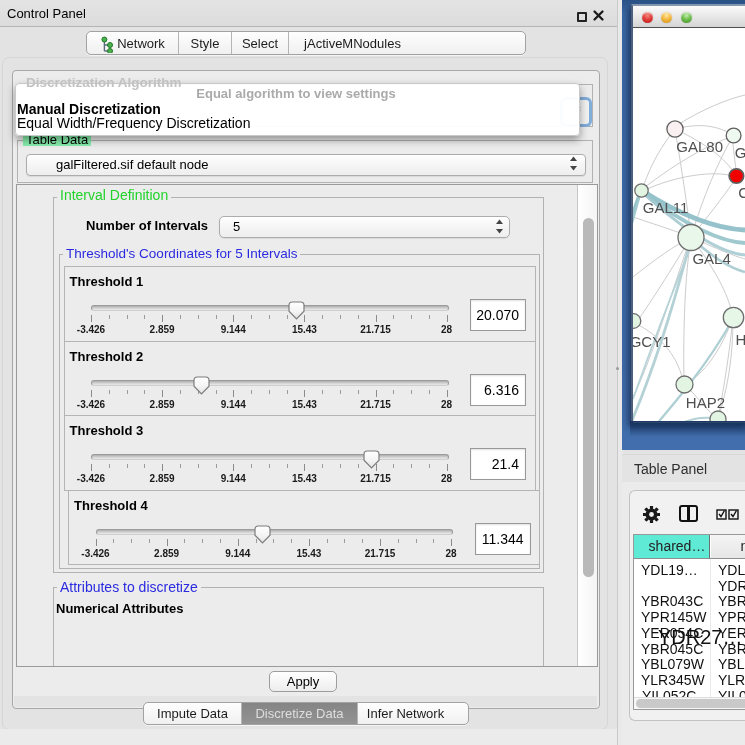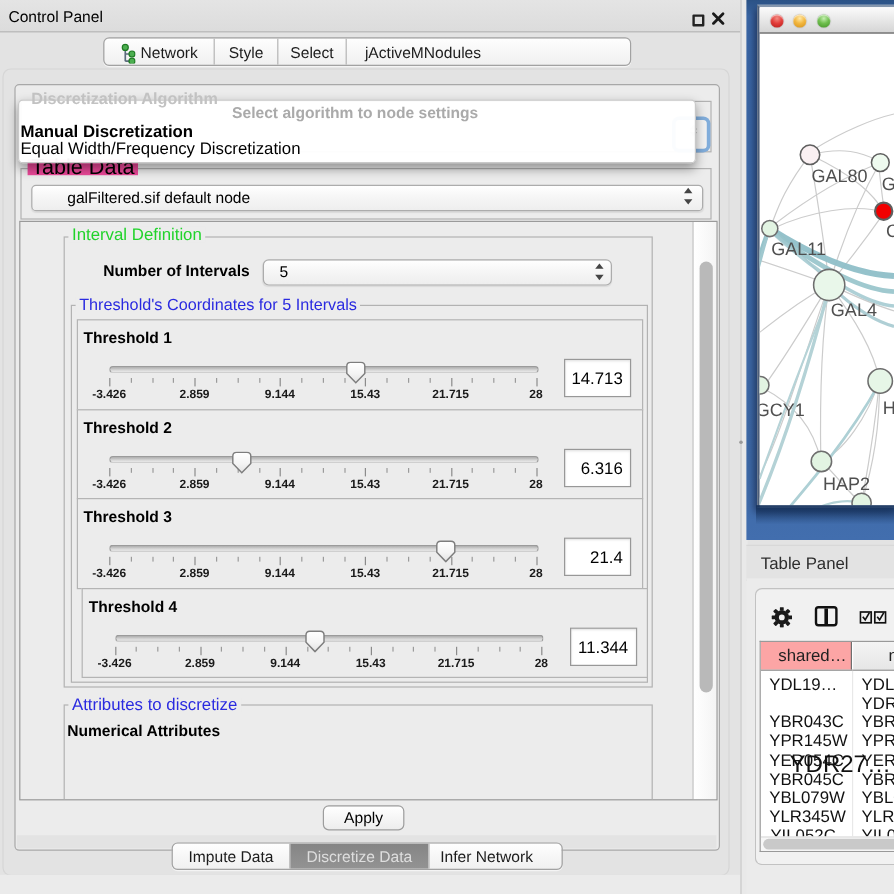--- a/index.html
+++ b/index.html
@@ -1,19 +1,19 @@
 <!DOCTYPE html>
 <html><head><meta charset="utf-8">
 <style>
 html,body{margin:0;padding:0;}
 body{width:745px;height:745px;position:relative;overflow:hidden;
  font-family:"Liberation Sans",sans-serif;background:#e3e3e3;}
 .abs{position:absolute;}
 .grp{position:absolute;border:1px solid #b2b2b2;}
-.gtitle{position:absolute;font-size:18px;line-height:13px;background:#ec4899;padding:0 3px;white-space:nowrap;}
+.gtitle{position:absolute;font-size:13px;line-height:13px;background:#86efac;padding:0 3px;white-space:nowrap;}
 .combo{position:absolute;border:1px solid #acacac;border-radius:4px;
  background:linear-gradient(#ffffff,#f6f6f6 45%,#eeeeee);box-shadow:0 1px 1px rgba(0,0,0,0.08);}
 .seg{position:absolute;display:flex;border:1px solid #a2a2a2;border-radius:5px;
  background:linear-gradient(#fefefe,#f0f0f0);overflow:hidden;box-shadow:0 1px 0 rgba(255,255,255,.6);}
 .seg div{font-size:13px;color:#1c1c1c;text-align:center;border-right:1px solid #b5b5b5;
  display:flex;align-items:center;justify-content:center;}
 .seg div:last-child{border-right:none;}
 .seg .on{background:linear-gradient(#858585,#939393);color:#dedede;}
 .tbox{position:absolute;border:1px solid #b4b4b4;background:#ececec;}
 .tlabel{position:absolute;font-weight:bold;font-size:13px;line-height:13px;color:#000000;}
@@ -120,21 +120,21 @@
 <svg class="thumb" style="left:223.3px;top:34px;" width="17" height="19" viewBox="0 0 17 19">
       <defs>
         <linearGradient id="g2318" x1="0" y1="0" x2="0" y2="1">
           <stop offset="0" stop-color="#ffffff"></stop>
           <stop offset=".55" stop-color="#f4f4f4"></stop>
           <stop offset="1" stop-color="#e2e2e2"></stop>
         </linearGradient>
       </defs>
       <path d="M1 4.2 Q1 1 4.2 1 H12.8 Q16 1 16 4.2 V10.2 L8.5 18 L1 10.2 Z" fill="url(#g2318)" stroke="#7d7d7d" stroke-width="1.2"></path>
     </svg>
-<div class="tfield" style="left:405.5px;top:32px;">14.713</div>
+<div class="tfield" style="left:405.5px;top:32px;">20.070</div>
 </div>
 <div class="tbox" style="left:63.5px;top:340.5px;width:470.0px;height:73.5px;">
 <div class="tlabel" style="left:5px;top:8px;">Threshold 2</div>
 <div class="track" style="left:26.5px;top:38px;width:355.6px;"></div>
 <div class="majt" style="left:26.5px;top:48px;"></div>
 <div class="mint" style="left:44.3px;top:48px;"></div>
 <div class="mint" style="left:62.1px;top:48px;"></div>
 <div class="mint" style="left:79.8px;top:48px;"></div>
 <div class="majt" style="left:97.6px;top:48px;"></div>
 <div class="mint" style="left:115.4px;top:48px;"></div>
@@ -266,21 +266,21 @@
 
 <div class="seg" style="left:143px;top:702px;width:324px;height:21px;">
   <div style="width:97px;">Impute Data</div>
   <div class="on" style="width:115px;">Discretize Data</div>
   <div style="width:95px;">Infer Network</div>
 </div>
 
 <div class="abs" style="left:0;top:729px;width:617px;height:16px;background:#ebebeb;"></div>
 
 <div class="abs" style="left:14.5px;top:82.5px;width:563px;height:51px;background:rgba(255,255,255,.96);border:1px solid #c9c9c9;border-radius:4px;box-shadow:0 4px 9px rgba(0,0,0,.38);"></div>
-<div class="abs" style="left:14.5px;top:85.5px;width:563px;text-align:center;font-size:13px;font-weight:bold;color:#aaaaaa;">Select algorithm to node settings</div>
+<div class="abs" style="left:14.5px;top:85.5px;width:563px;text-align:center;font-size:13px;font-weight:bold;color:#aaaaaa;">Equal algorithm to view settings</div>
 <div class="abs" style="left:17px;top:100.5px;font-size:14px;font-weight:bold;color:#000;">Manual Discretization</div>
 <div class="abs" style="left:17px;top:115px;font-size:14px;color:#000;">Equal Width/Frequency Discretization</div>
 <div class="abs" style="left:26px;top:75px;font-size:13.5px;font-weight:bold;color:#c2c2c2;">Discretization Algorithm</div>
 
 <div class="abs" style="left:617px;top:0;width:5px;height:745px;background:#e9e9e9;border-left:1px solid #c9c9c9;"></div>
 <div class="abs" style="left:615.5px;top:367px;width:3px;height:3px;border-radius:50%;background:#9a9a9a;"></div>
 
 <div class="abs" style="left:622px;top:0;width:123px;height:450px;background:linear-gradient(#2b5285 0%,#3a66a5 3%,#3e6aa8 88%,#426eae 100%);"></div>
 
 <div class="abs" style="left:631px;top:4px;width:114px;height:417px;background:#fff;border-left:2.5px solid #4e5f79;border-top:2px solid #8496ad;box-shadow:-3px 4px 6px rgba(0,0,20,.45);"></div>
@@ -367,21 +367,21 @@
 <div class="abs" style="left:687.3px;top:507px;width:2.6px;height:13.8px;background:#111;"></div>
 <svg class="abs" style="left:716px;top:509px;" width="23" height="11" viewBox="0 0 23 11">
  <g fill="none" stroke="#111" stroke-width="1.4">
       <rect x="1" y="1" width="9" height="9"></rect>
       <rect x="13" y="1" width="9" height="9"></rect>
       <path d="M3 5 L5 7.5 L8.5 1.5 M15 5 L17 7.5 L20.5 1.5"></path>
     </g>
   </svg>
 
 <div class="abs" style="left:633px;top:534px;width:112px;height:174px;border:1px solid #999;border-right:none;background:#fff;overflow:hidden;">
-  <div class="abs" style="left:0;top:0;width:75px;height:23px;background:#fca5a5;border-right:1.5px solid #6f6f6f;text-align:center;font-size:14px;color:#222;line-height:23px;text-indent:11px;">shared…</div>
+  <div class="abs" style="left:0;top:0;width:75px;height:23px;background:#5eead4;border-right:1.5px solid #6f6f6f;text-align:center;font-size:14px;color:#222;line-height:23px;text-indent:11px;">shared…</div>
   <div class="abs" style="left:76.5px;top:0;width:36px;height:23px;background:linear-gradient(#f4f4f4,#e6e6e6);font-size:14px;color:#222;line-height:23px;padding-left:30px;">n</div>
   <div class="abs" style="left:0;top:23px;width:112px;height:1px;background:#8f8f8f;"></div>
   <div class="abs" style="left:75.5px;top:24px;width:1px;height:138px;background:#e8e8e8;"></div>
   <div class="abs" style="left:7px;top:27.0px;font-size:14px;color:#111;white-space:nowrap;">YDL19…</div>
 <div class="abs" style="left:84px;top:27.0px;font-size:14px;color:#111;white-space:nowrap;">YDL1</div>
 <div class="abs" style="left:24px;top:42.7px;font-size:20px;color:#111;white-space:nowrap;margin-top:48px;">YDR27…</div>
 <div class="abs" style="left:84px;top:42.7px;font-size:14px;color:#111;white-space:nowrap;">YDR2</div>
 <div class="abs" style="left:7px;top:58.4px;font-size:14px;color:#111;white-space:nowrap;">YBR043C</div>
 <div class="abs" style="left:84px;top:58.4px;font-size:14px;color:#111;white-space:nowrap;">YBR0</div>
 <div class="abs" style="left:7px;top:74.1px;font-size:14px;color:#111;white-space:nowrap;">YPR145W</div>

